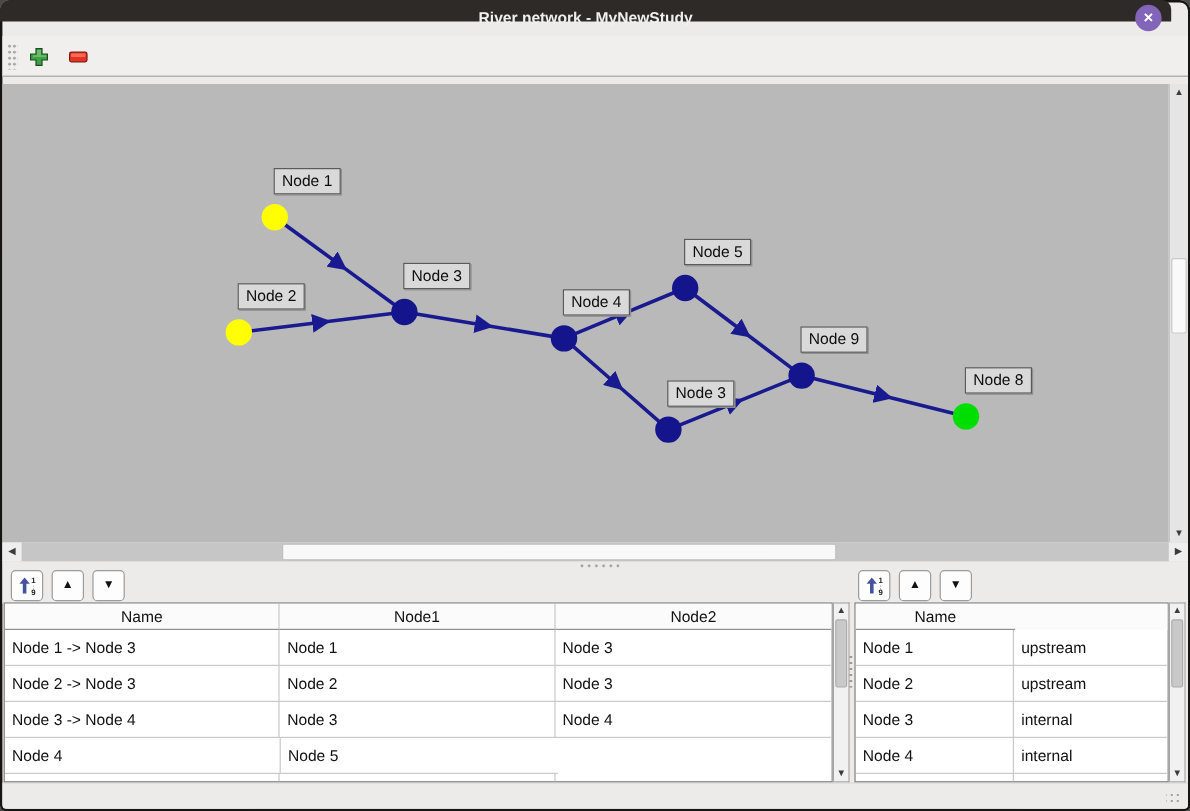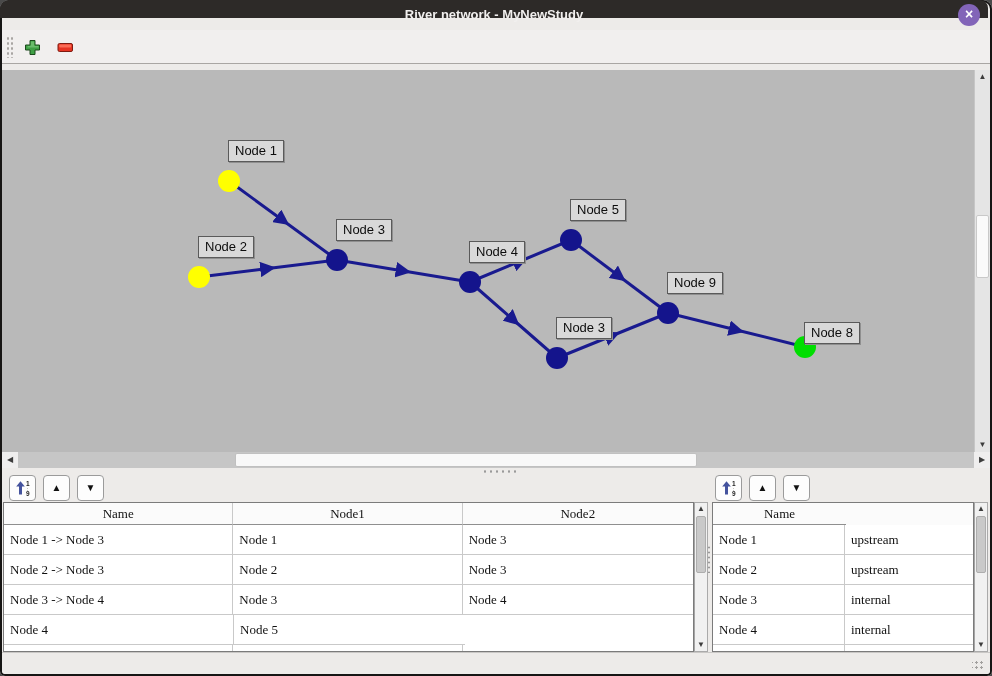--- a/index.html
+++ b/index.html
@@ -7,21 +7,21 @@
   .window{
     position:relative;width:992px;height:676px;
     font-family:"Liberation Sans","DejaVu Sans",sans-serif;
     font-size:13px;color:#111;
     background:#edebe9;
     border-radius:9px 9px 5px 5px;
     box-shadow:inset 0 0 0 2px #161514;
     overflow:hidden;
   }
   
-  .titlebar{position:absolute;left:0;top:0;right:4px;height:18px;background:#2d2a28;border-radius:8px 8px 0 0;}
+  .titlebar{position:absolute;left:0;top:0;right:16px;height:18px;background:#2d2a28;border-radius:8px 8px 0 0;}
   .titlebar .title{position:absolute;left:0;right:0;top:0;height:30px;line-height:30px;text-align:center;color:#f1efee;font-weight:bold;font-size:13px;}
   .close-btn{position:absolute;right:8px;top:4px;width:22px;height:22px;border-radius:50%;background:#8264b8;cursor:pointer;}
   .close-btn span{display:block;text-align:center;line-height:21px;color:#fff;font-size:14px;font-weight:bold;}
   
   .toolbar{position:absolute;left:2px;right:2px;top:30px;height:34px;background:#f1efee;border-bottom:1px solid #a9a6a3;}
   .tb-grip{position:absolute;left:4px;top:6px;width:9px;height:22px;
     background-image:radial-gradient(circle,#a8a5a2 1px,transparent 1.4px);background-size:4px 5px;}
   .tool-btn{position:absolute;top:7px;width:22px;height:20px;display:flex;align-items:center;justify-content:center;cursor:pointer;}
   
   .net-canvas{position:absolute;left:2px;top:70px;width:972px;height:382px;background:#b9b9b9;overflow:hidden;}
@@ -48,21 +48,21 @@
   .ctl-group.left{left:7px;}
   .ctl-group.right{left:713px;}
   .ctl-btn{width:27px;height:26px;background:#fdfdfd;border:1px solid #9b9b9b;border-radius:4px;display:flex;align-items:center;justify-content:center;cursor:pointer;padding:0;}
   .tri{font-size:10px;color:#111;line-height:10px;}
   
   .table-wrap{position:absolute;top:502px;height:150px;background:#fff;border:1px solid #7b7b7b;overflow:hidden;}
   .table-wrap.left{left:3px;width:691px;}
   .table-wrap.right{left:712px;width:262px;}
   .trow{display:flex;height:30px;}
   .trow.thead{height:22px;background:#fbfbfb;}
-  .tcell{border-right:1px solid #c9c9c9;border-bottom:1px solid #c9c9c9;padding:0 6px;line-height:29px;overflow:hidden;white-space:nowrap;font-family:Liberation Serif, serif;}
+  .tcell{border-right:1px solid #c9c9c9;border-bottom:1px solid #c9c9c9;padding:0 6px;line-height:29px;overflow:hidden;white-space:nowrap;}
   .tcell:last-child{border-right:none;}
   .th{text-align:center;line-height:21px;border-bottom:1px solid #8f8f8f;font-size:13px;}
   .tbl-vscroll{position:absolute;top:502px;width:14px;height:150px;background:#f1f1f1;border:1px solid #aaa;border-left:1px solid #a5a5a5;}
   .tbl-vscroll.left{left:694px;}
   .tbl-vscroll.right{left:974px;}
   .tbl-vscroll .up{left:0;right:0;top:0;}
   .tbl-vscroll .down{left:0;right:0;bottom:0;}
   .tbl-vscroll .thumb{position:absolute;left:1px;width:10px;top:13px;height:57px;background:#c9c9c9;border:1px solid #adadad;border-radius:2px;cursor:pointer;}
   .mid-grip{position:absolute;left:707px;top:545px;width:4px;height:28px;
     background-image:radial-gradient(circle,#9a9a9a 0.9px,transparent 1.2px);background-size:4px 5px;}
@@ -128,21 +128,21 @@
         </g>
     </svg>
     <div id="label-layer">
         <div class="node-label" style="left: 226px; top: 70px;">Node 1</div>
         <div class="node-label" style="left: 196px; top: 166px;">Node 2</div>
         <div class="node-label" style="left: 334px; top: 149px;">Node 3</div>
         <div class="node-label" style="left: 467px; top: 171px;">Node 4</div>
         <div class="node-label" style="left: 568px; top: 129px;">Node 5</div>
         <div class="node-label" style="left: 554px; top: 247px;">Node 3</div>
         <div class="node-label" style="left: 665px; top: 202px;">Node 9</div>
-        <div class="node-label" style="left: 802px; top: 252px;">Node 8</div>
+        <div class="node-label" style="left: 802px; top: 236px;">Node 8</div>
       </div>
   </div>
 
   <div class="net-vscroll">
     <div class="sb-arrow up">▲</div>
     <div class="thumb"></div>
     <div class="sb-arrow down">▼</div>
   </div>
 
   <div class="net-hscroll">

